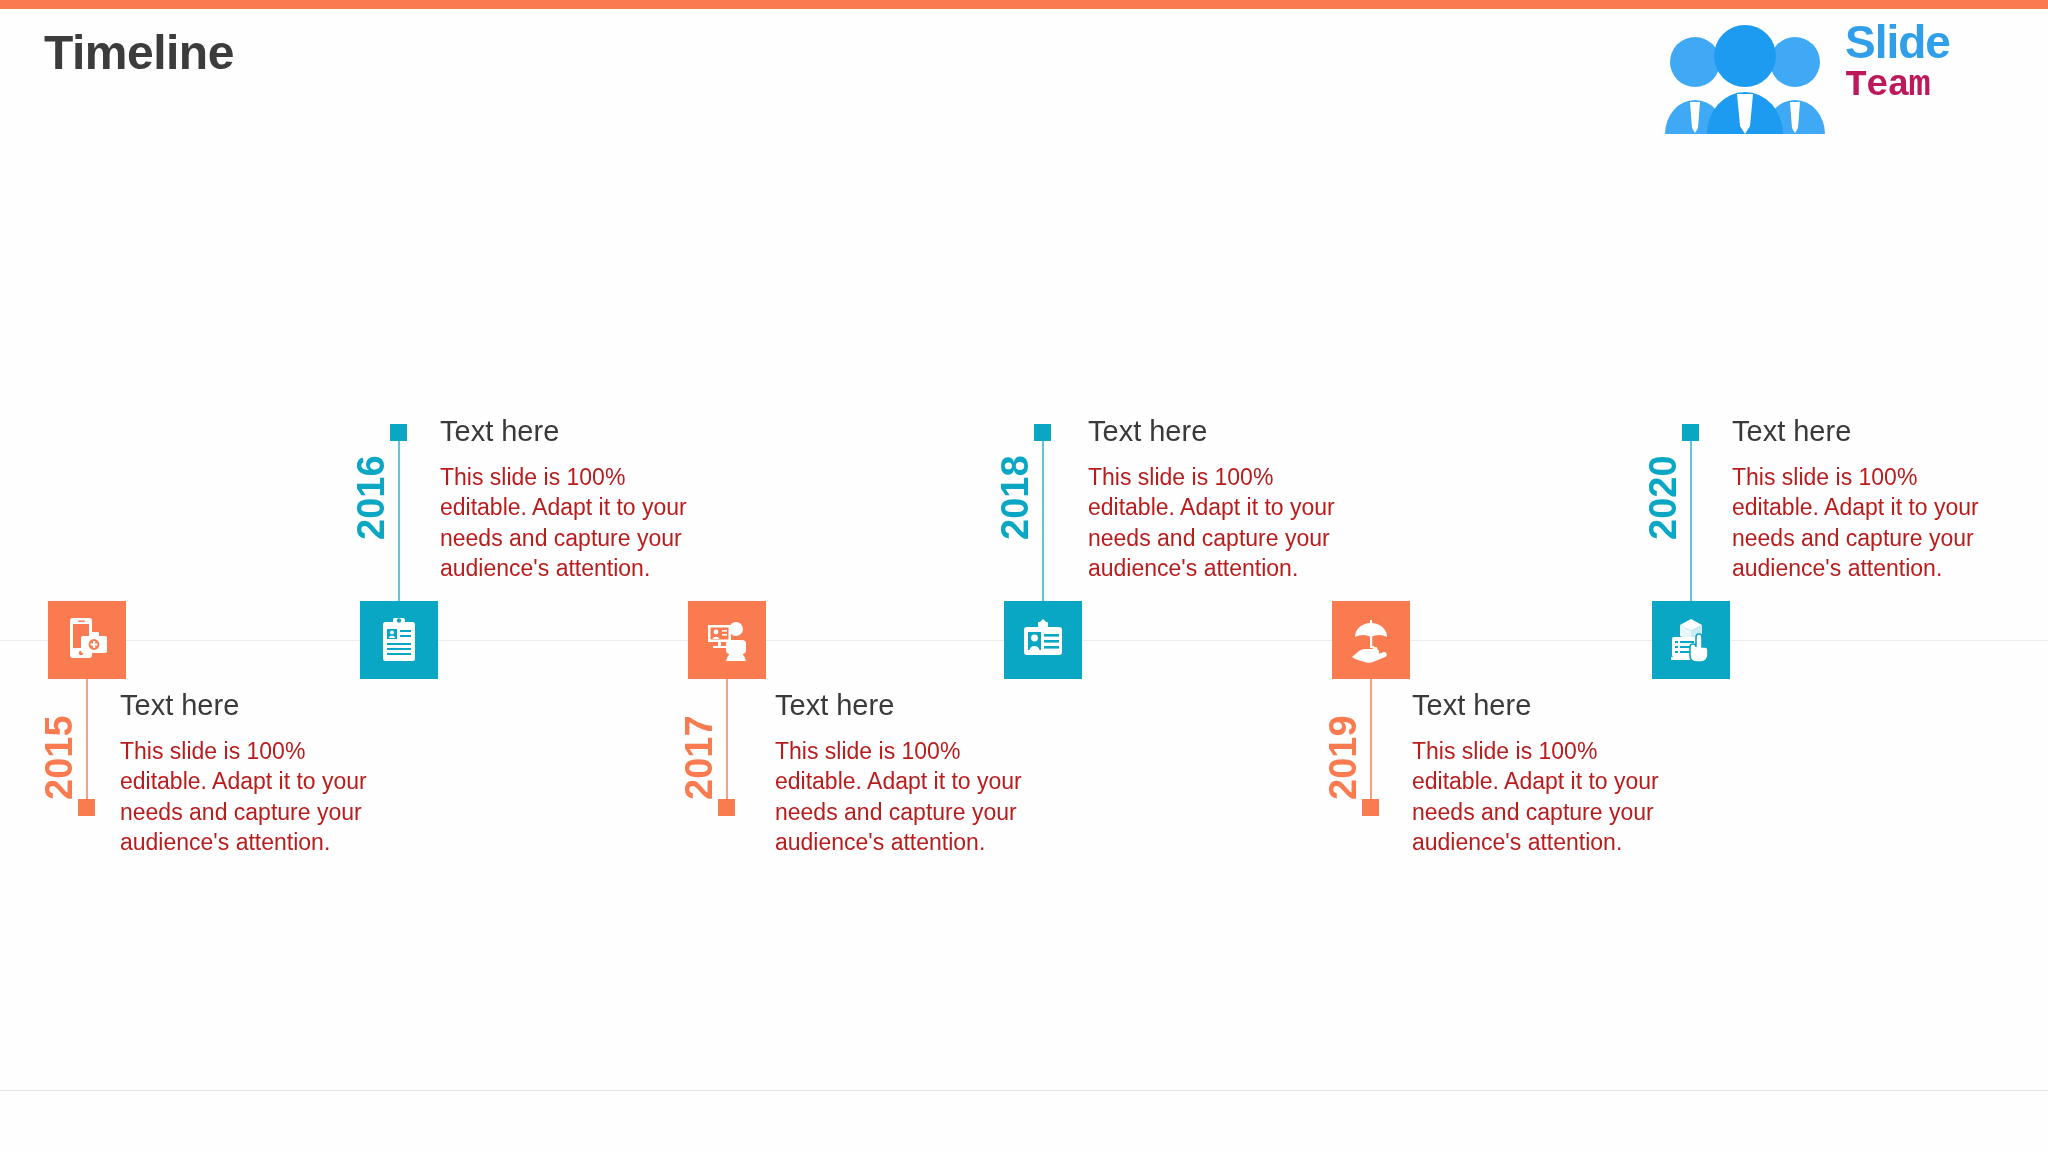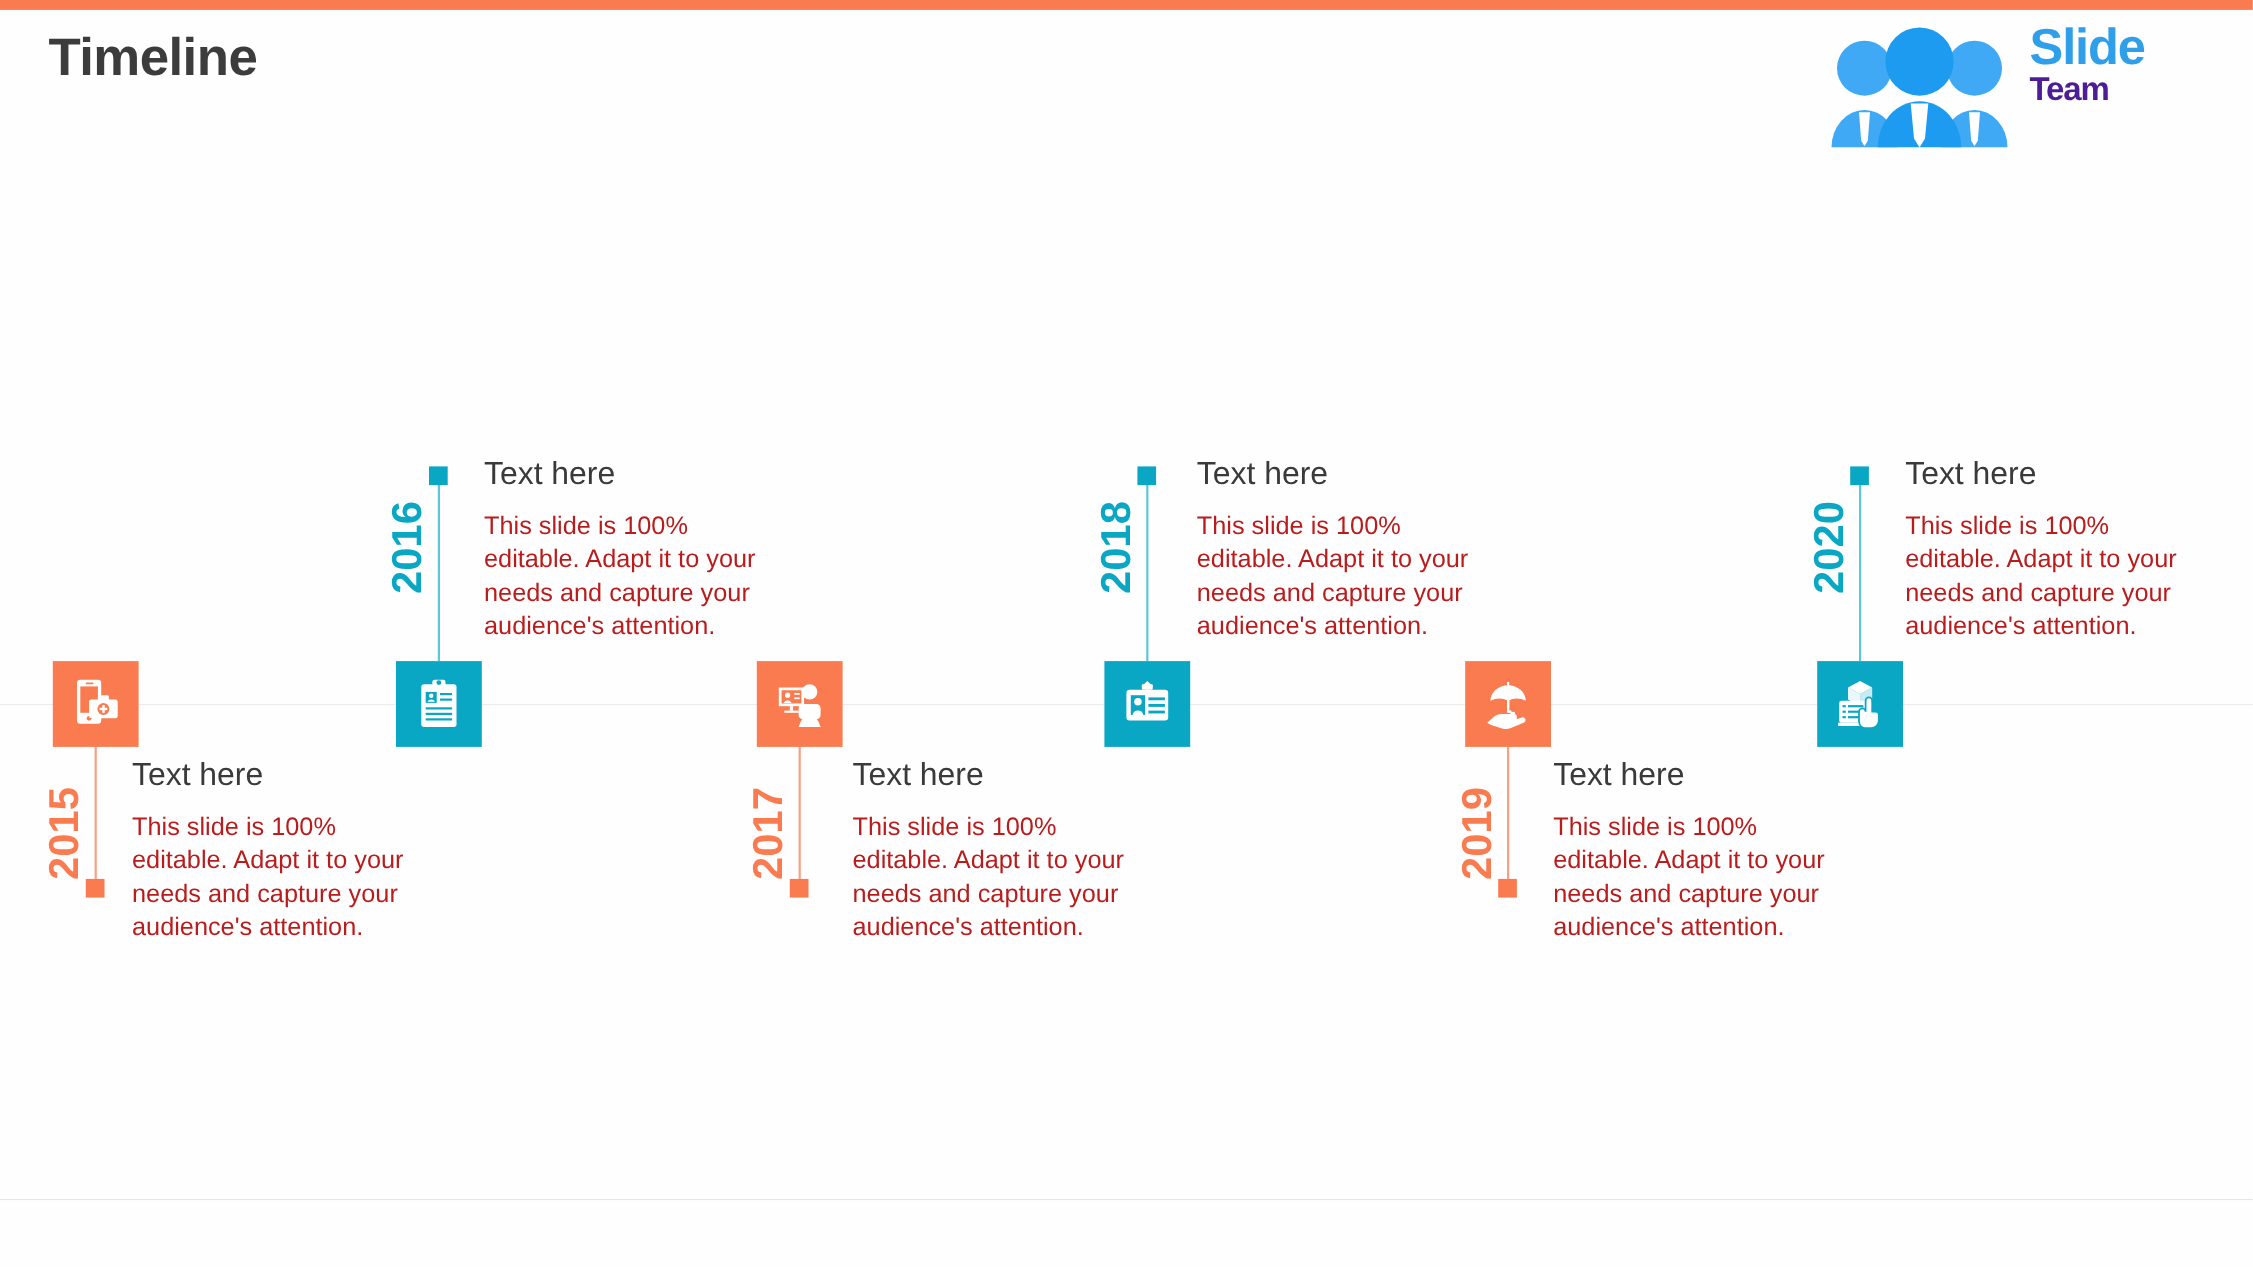--- a/index.html
+++ b/index.html
@@ -19,21 +19,21 @@
     position:absolute;left:44px;top:24px;
     font-size:48px;font-weight:bold;color:#3c3c3c;
     letter-spacing:-0.5px;line-height:1.2;
   }
 
   
   .logo{position:absolute;left:1655px;top:12px;width:360px;height:125px;}
   .logo-mark{position:absolute;left:0;top:12px;width:180px;height:110px;}
   .logo-text{position:absolute;left:190px;top:6px;width:200px;}
   .logo-slide{font-size:46px;font-weight:bold;color:#2f9fea;line-height:1.05;letter-spacing:-1px;}
-  .logo-team{font-size:30px;font-weight:bold;color:#4c1d95;line-height:1.05;letter-spacing:-1px;}
+  .logo-team{font-size:37px;font-weight:bold;color:#be185d;line-height:1.05;letter-spacing:-1px;font-family:Liberation Mono, monospace;}
 
   
   .axis{position:absolute;left:0;top:640px;width:2048px;height:1px;background:#ececec;}
   .icon-box{
     position:absolute;width:78px;height:78px;
     display:flex;align-items:center;justify-content:center;
   }
   .icon-box svg{width:50px;height:50px;display:block;}
   .icon-box.orange{background:#f97b4f;}
   .icon-box.teal{background:#0aa7c4;}

